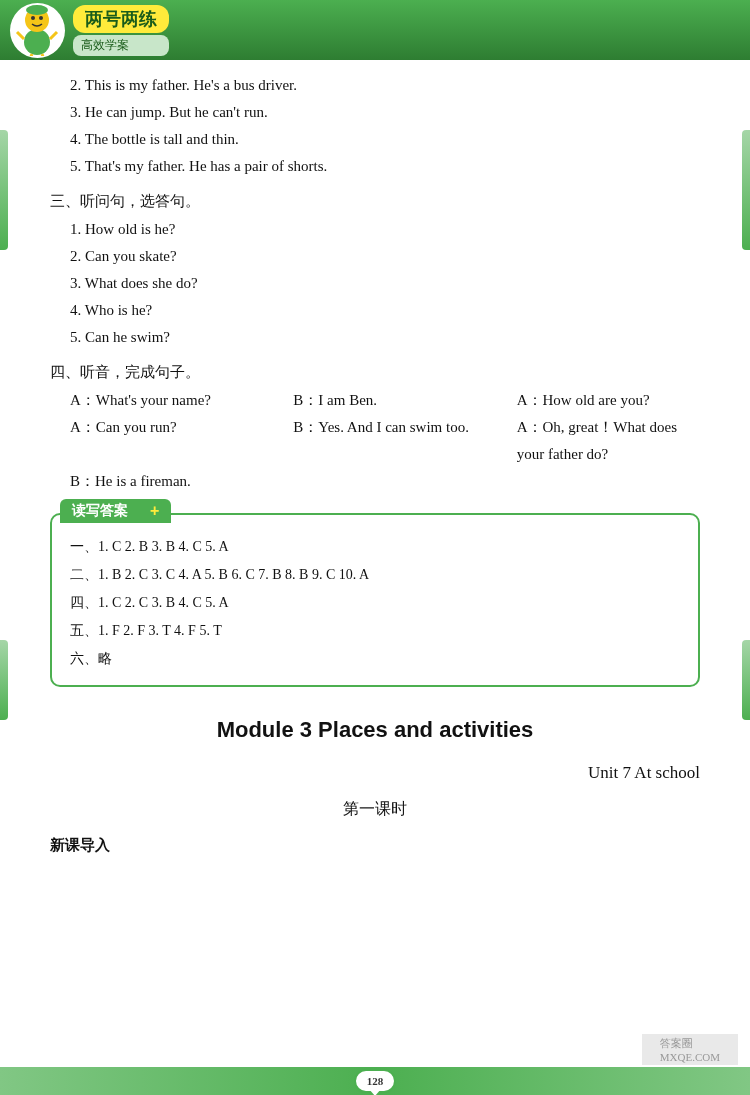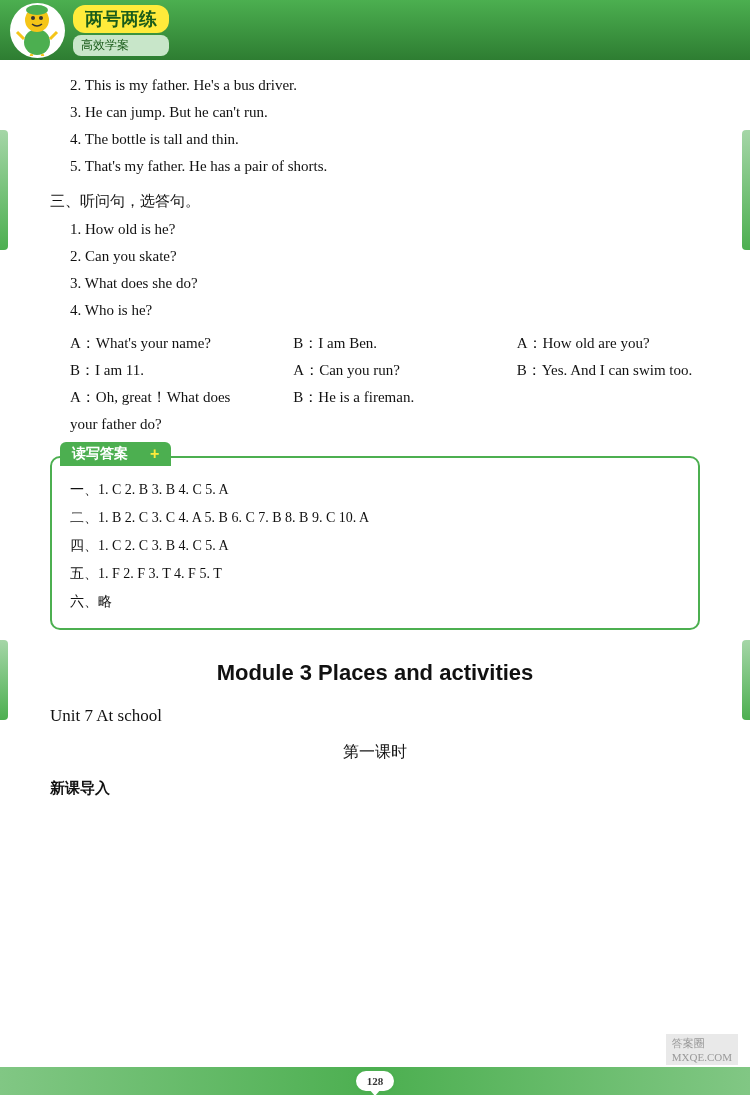--- a/index.html
+++ b/index.html
@@ -119,21 +119,21 @@
       text-align: center;
       font-size: 22px;
       font-weight: bold;
       font-family: Arial, sans-serif;
       margin: 30px 0 20px 0;
       color: #111;
     }
 
     
     .unit-title {
-      text-align: left;
+      text-align: right;
       font-size: 17px;
       font-family: "Times New Roman", serif;
       margin: 10px 0 16px 0;
     }
 
     
     .lesson-title {
       text-align: center;
       font-size: 16px;
       font-family: "SimSun", serif;
@@ -196,21 +196,21 @@
       border-right: 6px solid transparent;
       border-top: 7px solid #fff;
     }
 
     
     .watermark {
       position: absolute;
       bottom: 30px;
       right: 12px;
       background: rgba(200,200,200,0.4);
-      padding: 2px 6px;
+      padding: 2px 18px;
       font-size: 11px;
       color: #999;
     }
 
     
     .side-deco-left {
       position: absolute;
       left: 0;
       top: 130px;
       width: 8px;
@@ -299,27 +299,28 @@
     <div class="section-item">4.  The bottle is tall and thin.</div>
     <div class="section-item">5.  That's my father.  He has a pair of shorts.</div>
   </div>
 
   <div class="section-header">三、听问句，选答句。</div>
   <div class="section-items">
     <div class="section-item">1.  How old is he?</div>
     <div class="section-item">2.  Can you skate?</div>
     <div class="section-item">3.  What does she do?</div>
     <div class="section-item">4.  Who is he?</div>
-  </div>
-
+    <div class="section-item">5.  Can he swim?</div>
+  </div>
+
+  <div class="section-header">四、听音，完成句子。</div>
   <div class="qa-grid">
     <div class="section-item">A：What's your name?</div>
     <div class="section-item">B：I am Ben.</div>
     <div class="section-item">A：How old are you?</div>
-    <div class="section-item">B：I am 11.</div>
     <div class="section-item">A：Can you run?</div>
     <div class="section-item">B：Yes.  And I can swim too.</div>
     <div class="section-item">A：Oh, great！What does your father do?</div>
     <div class="section-item">B：He is a fireman.</div>
   </div>
 
   <div class="answer-box-wrapper">
     <div class="answer-box-label">
       <span>读写答案</span>
       <span class="plus">+</span>

